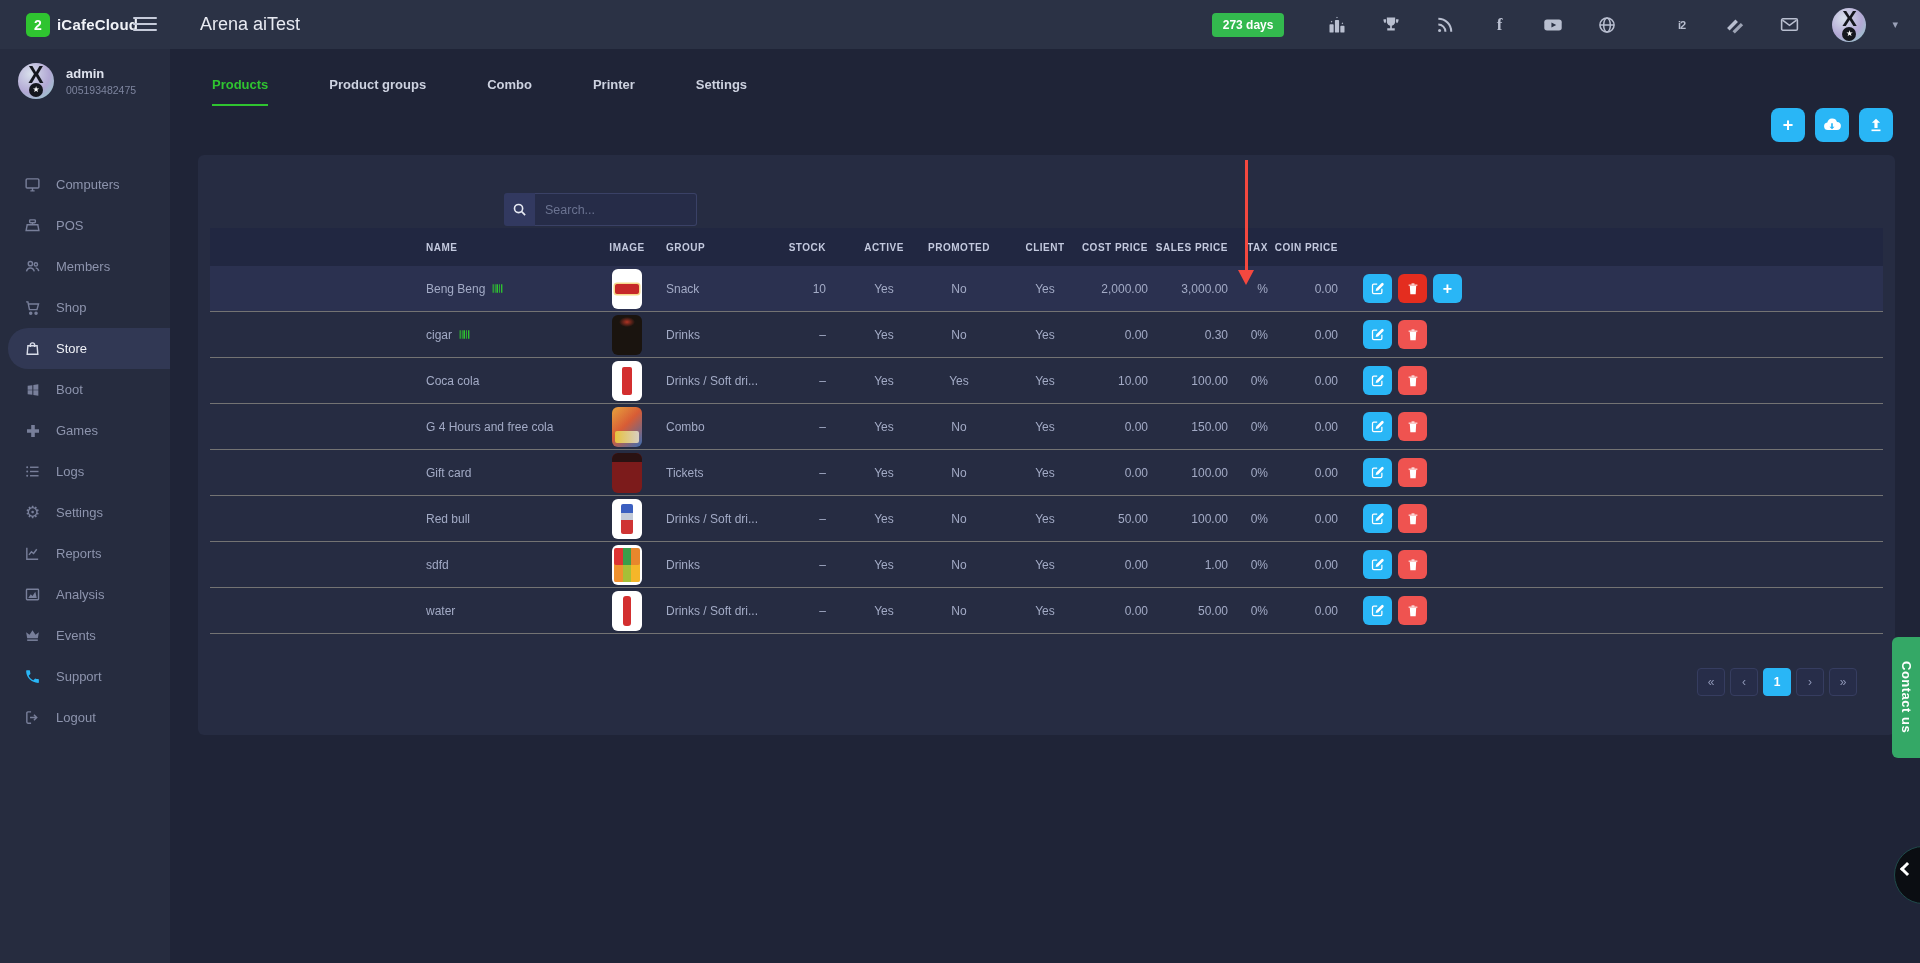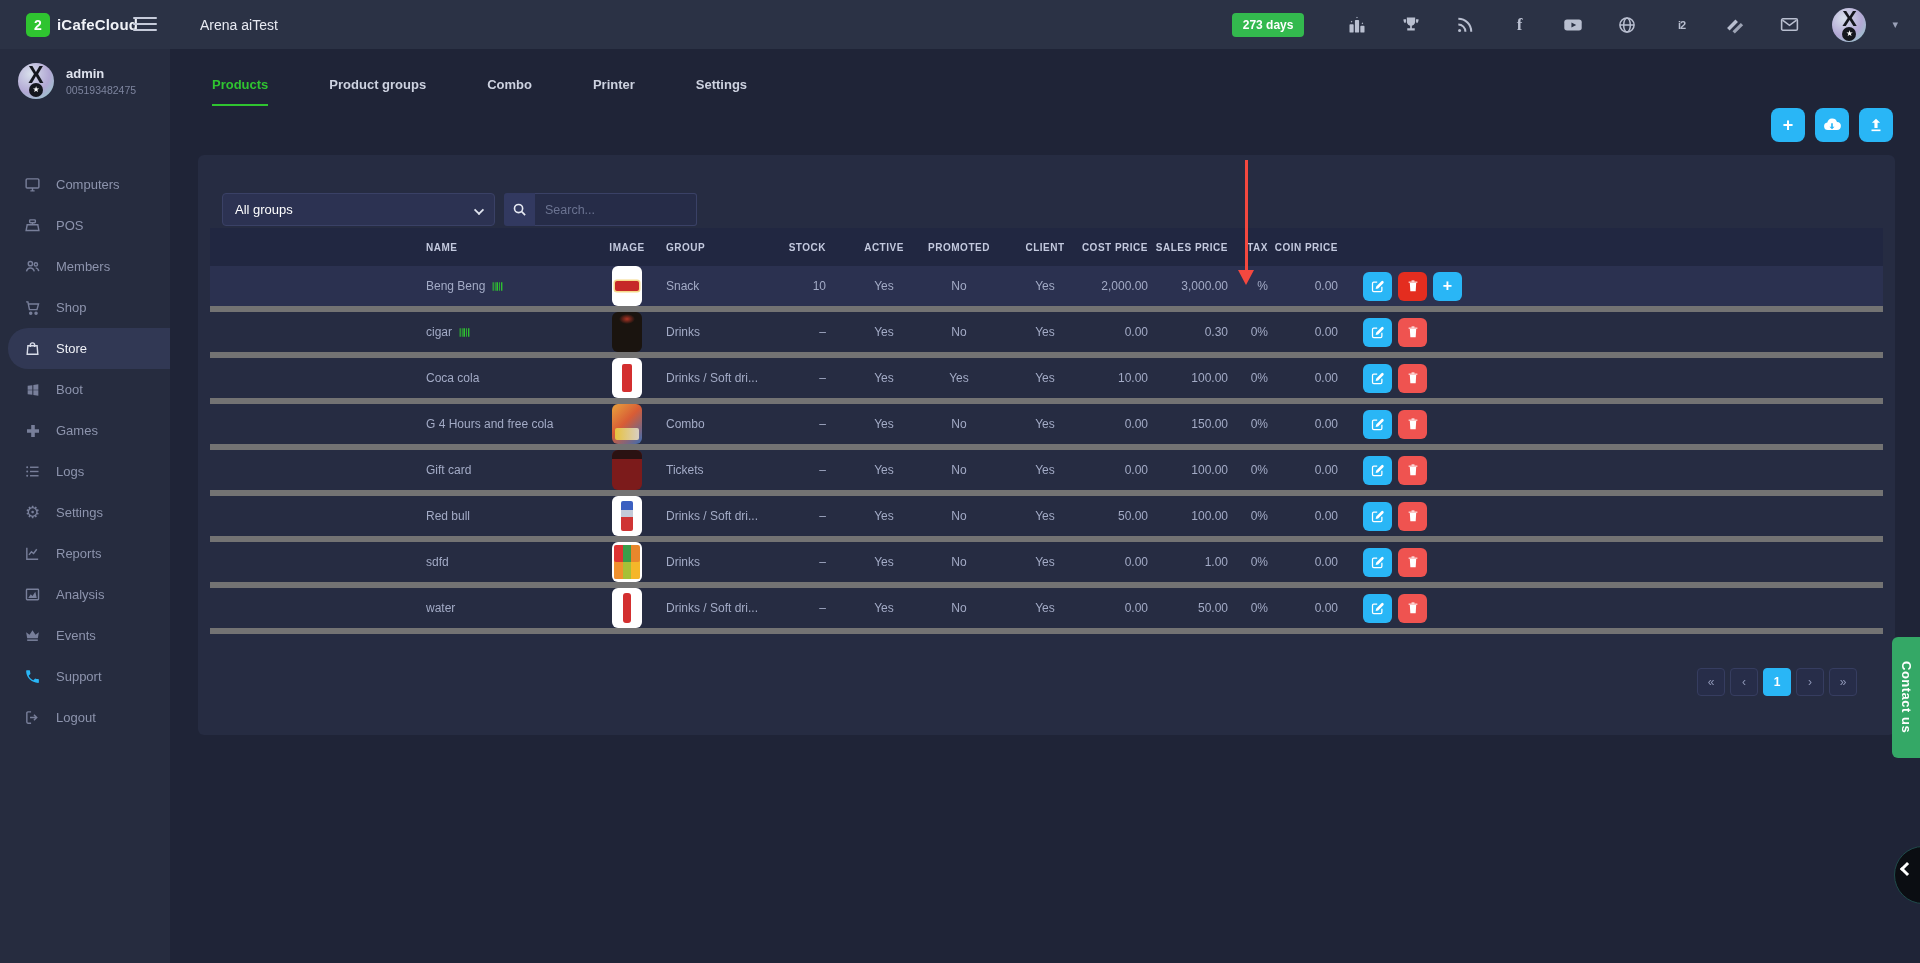--- a/index.html
+++ b/index.html
@@ -7,26 +7,26 @@
     font-family:"Liberation Sans", sans-serif; }
   svg { display:block; }
 
   
   .topbar { position:absolute; left:0; top:0; width:1920px; height:49px; background:#2b3245; z-index:20; }
   .brandzone { position:absolute; left:0; top:0; width:170px; height:49px; display:flex; align-items:center; padding-left:26px; }
   .logo-sq { width:24px; height:24px; border-radius:5px; background:#2fc430; color:#fff; font-weight:bold; font-size:14px; display:flex; align-items:center; justify-content:center; }
   .brand-name { color:#f0f2f7; font-weight:bold; font-size:15px; margin-left:7px; letter-spacing:.2px; }
   .burger { position:absolute; left:133px; top:14px; width:24px; height:20px; display:flex; flex-direction:column; justify-content:space-between; padding:3px 0; cursor:pointer; }
   .burger i { display:block; height:2px; background:#c6cbda; border-radius:1px; }
-  .page-title { position:absolute; left:200px; top:0; height:49px; display:flex; align-items:center; color:#e8eaf2; font-size:14px; }
+  .page-title { position:absolute; left:200px; top:0; height:49px; display:flex; align-items:center; color:#e8eaf2; font-size:18px; }
   .tb-right { position:absolute; right:22px; top:0; height:49px; display:flex; align-items:center; gap:32px; }
   .days-badge { background:#33b94e; color:#fff; font-size:12px; font-weight:bold; padding:5px 11px; border-radius:4px; margin-right:10px; }
   .tb-ic { width:22px; height:22px; color:#b9bfd0; display:flex; align-items:center; justify-content:center; cursor:pointer; }
   .tb-ic.txt { font-weight:bold; font-size:17px; font-family:"Liberation Serif", serif; }
-  .tb-ic.txt2 { font-weight:bold; font-size:11px; font-family:"Liberation Sans", sans-serif; letter-spacing:-1px; }
+  .tb-ic.txt2 { font-weight:bold; font-size:11px; font-family:"Liberation Sans", sans-serif; letter-spacing:-1px;margin-left:20px; }
   .tb-avatar { width:34px; height:34px; border-radius:50%; background:radial-gradient(circle at 35% 30%, #d8e0ec, #b2a8d4 55%, #8fd0c8); position:relative; overflow:hidden; cursor:pointer; }
   .tb-avatar .x { position:absolute; left:0; top:-2px; width:100%; text-align:center; font-weight:bold; font-size:22px; color:#14161d; }
   .tb-avatar .dot { position:absolute; left:50%; top:19px; margin-left:-7px; width:14px; height:14px; border-radius:50%; background:#14161d; color:#fff; font-size:8px; line-height:14px; text-align:center; }
   .tb-caret { color:#9aa1b8; font-size:11px; margin-left:-6px; cursor:pointer; }
 
   
   .sidebar { position:absolute; left:0; top:49px; width:170px; height:914px; background:#262c3f; z-index:15; }
   .s-user { position:absolute; left:18px; top:14px; display:flex; align-items:center; gap:12px; }
   .s-avatar { width:36px; height:36px; border-radius:50%; background:radial-gradient(circle at 35% 30%, #d8e0ec, #b2a8d4 55%, #8fd0c8); position:relative; overflow:hidden; }
   .s-avatar .x { position:absolute; left:0; top:-1px; width:100%; text-align:center; font-weight:bold; font-size:23px; color:#14161d; }
@@ -53,21 +53,21 @@
 
   .grp-select { position:absolute; left:24px; top:38px; width:273px; height:33px; background:#2c3252; border:1px solid #3a4166; border-radius:4px; color:#fff; font-size:13px; display:flex; align-items:center; padding:0 12px; cursor:pointer; }
   .grp-select .caret { position:absolute; right:11px; top:12px; width:8px; height:8px; border-right:2px solid #dfe3ee; border-bottom:2px solid #dfe3ee; transform:rotate(45deg) scale(.9); }
   .searchwrap { position:absolute; left:306px; top:38px; height:33px; display:flex; }
   .searchicon { width:31px; height:33px; background:#323960; border-radius:3px 0 0 3px; display:flex; align-items:center; justify-content:center; color:#e6e9f2; cursor:pointer; }
   .searchinput { width:162px; height:33px; background:#262c48; border:1px solid #3a4166; border-left:none; border-radius:0 3px 3px 0; color:#dfe3ee; font-size:12.5px; padding:0 10px; outline:none; }
   .searchinput::placeholder { color:#6b7391; }
 
   
   .thead { position:absolute; left:12px; top:73px; width:1673px; height:38px; background:#212741; }
-  .trow { position:absolute; left:12px; width:1673px; height:46px; border-bottom:6px solid #737373; }
+  .trow { position:absolute; left:12px; width:1673px; height:46px; border-bottom:1px solid #737373; }
   .trow.hl { background:#2b3150; }
   .c { position:absolute; top:0; height:100%; display:flex; align-items:center; font-size:12px; color:#a3abc6; }
   .thead .c { font-size:10px; font-weight:bold; color:#c3c9de; letter-spacing:.5px; }
   .col-name { left:216px; width:150px; }
   .col-img  { left:378px; width:44px; justify-content:center;margin-left:17px; }
   .col-group{ left:456px; width:120px; }
   .col-stock{ left:528px; width:88px; justify-content:flex-end; }
   .col-act  { left:638px; width:72px; justify-content:center; }
   .col-prom { left:710px; width:78px; justify-content:center; }
   .col-cli  { left:805px; width:60px; justify-content:center; }
@@ -359,24 +359,20 @@
     </button>
     <button class="toolbtn">
       <svg width="18" height="18" viewBox="0 0 24 24" fill="#fff">
           <path d="M12 3.5l5.5 5.5h-3.4v7h-4.2V9H6.5z"></path>
           <rect x="6" y="18" width="12" height="2.2"></rect>
         </svg>
     </button>
   </div>
 
   <div class="card">
-    <div class="grp-select">
-      <span>All groups</span>
-      <span class="caret"></span>
-    </div>
     <div class="searchwrap">
       <div class="searchicon">
         <svg width="15" height="15" viewBox="0 0 24 24" fill="none" stroke="currentColor" stroke-width="2.6">
             <circle cx="10.5" cy="10.5" r="6.5"></circle>
             <path d="M15.5 15.5L21 21"></path>
           </svg>
       </div>
       <input class="searchinput" placeholder="Search..." style="">
     </div>
 

